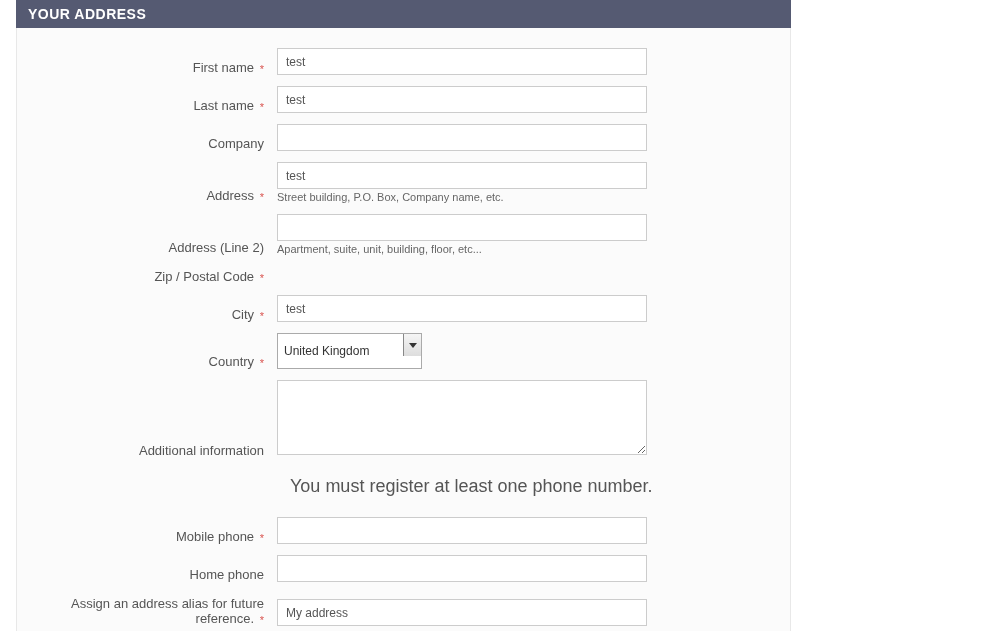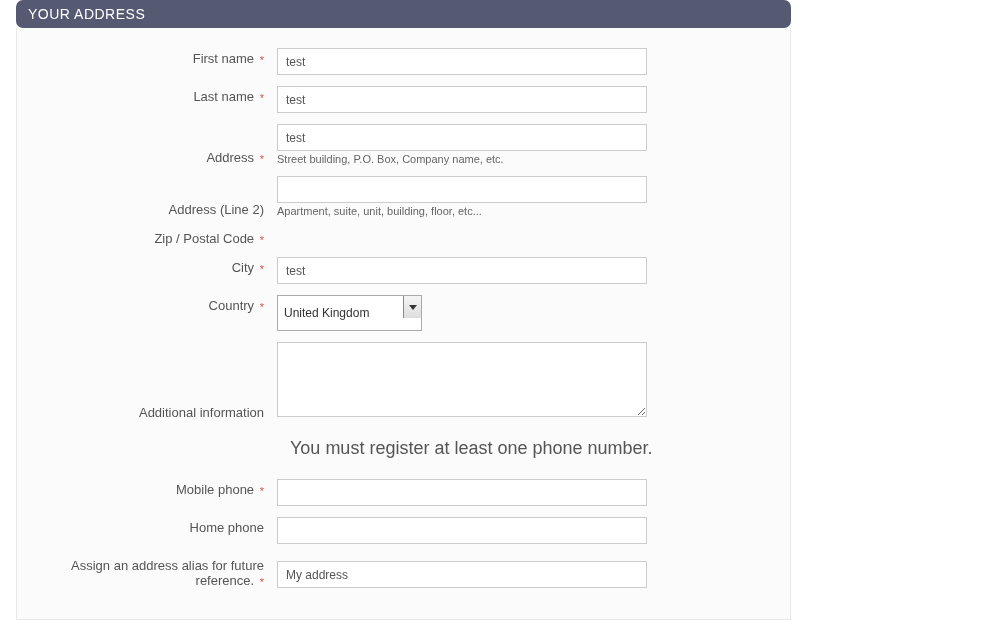--- a/index.html
+++ b/index.html
@@ -14,33 +14,32 @@
     }
     .container {
       width: 775px;
       margin-left: 16px;
     }
     .header {
       background: #555a72;
       color: #fff;
       padding: 6px 12px;
       font-size: 14px;
-      font-weight: normal;
+      font-weight: bold;
       letter-spacing: 0.5px;
-      border-radius: 7px;
     }
     .form-area {
       background: #fbfbfb;
       border: 1px solid #e8e8e8;
       border-top: none;
       padding: 20px 0 20px 10px;
     }
     .form-row {
       display: flex;
-      align-items: flex-start;
+      align-items: flex-end;
       margin-bottom: 11px;
     }
     .form-row.align-top {
       align-items: flex-end;
     }
     .label {
       width: 250px;
       text-align: right;
       padding-right: 13px;
       color: #555;
@@ -147,20 +146,28 @@
     <div class="form-row">
       <div class="label">
         <span>Last name</span>
         <span class="req">*</span>
       </div>
       <div class="field">
         <input type="text" class="input-text" value="test" style="">
       </div>
     </div>
 
+    <div class="form-row">
+      <div class="label">
+        <span>Company</span>
+      </div>
+      <div class="field">
+        <input type="text" class="input-text" value="" style="">
+      </div>
+    </div>
 
     <div class="form-row align-top">
       <div class="label">
         <span>Address</span>
         <span class="req">*</span>
       </div>
       <div class="field">
         <input type="text" class="input-text" value="test" style="">
         <div class="hint">Street building, P.O. Box, Company name, etc.</div>
       </div>

